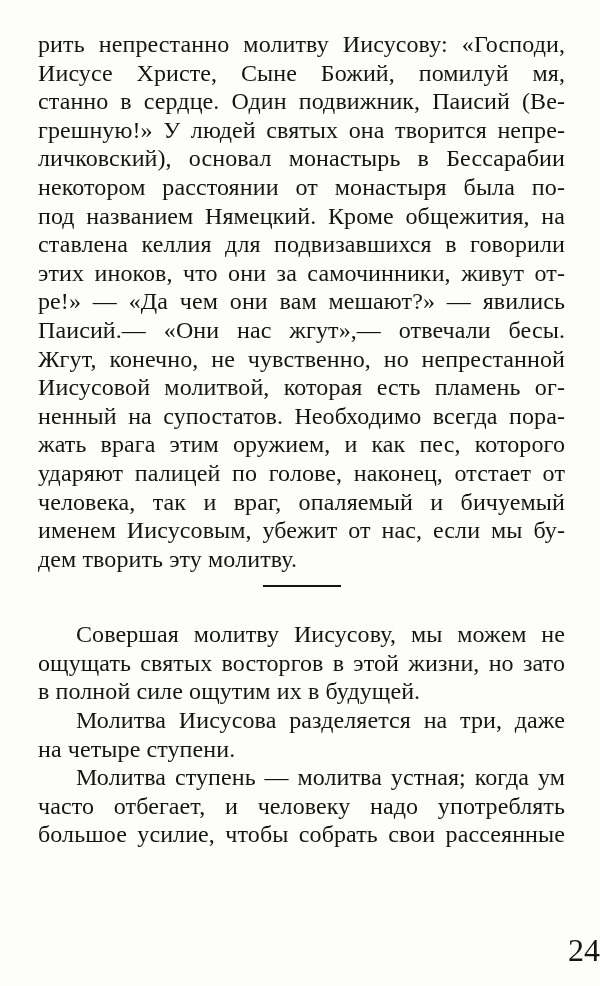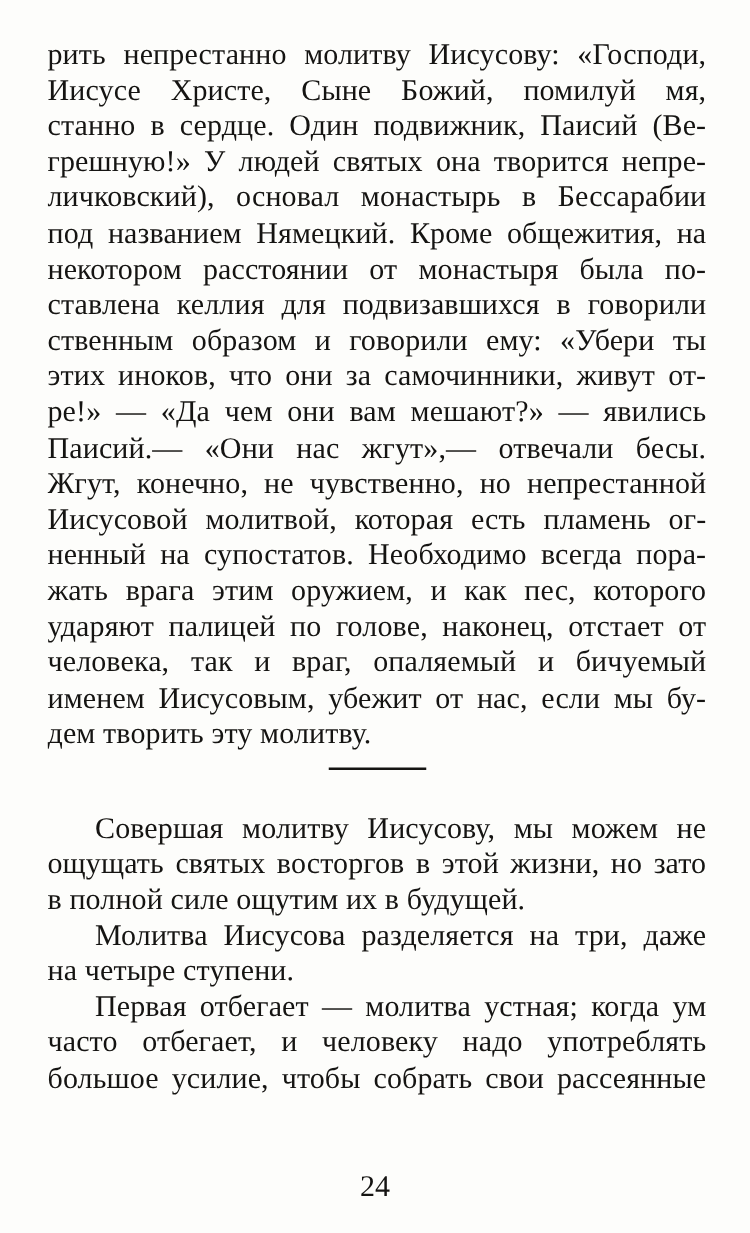--- a/index.html
+++ b/index.html
@@ -48,41 +48,40 @@
     width: 78px;
     height: 2px;
     background: var(--fg);
     margin: 12px auto 33px auto;
   }
   .page-number {
     position: absolute;
     left: 0;
     top: 936px;
     width: 100%;
-    text-align: center;
-    font-size: 24px;
+    text-align: right;
+    font-size: 32px;
     line-height: 28px;
     color: var(--fg);
   }
 </style>
 </head>
 <body>
 
 <div class="page">
   <div class="text-block">
       <div class="paragraph">
         <div class="line fill">рить непрестанно молитву Иисусову: «Господи,</div>
         <div class="line fill">Иисусе Христе, Сыне Божий, помилуй мя,</div>
         <div class="line fill">станно в сердце. Один подвижник, Паисий (Ве-</div>
         <div class="line fill">грешную!» У людей святых она творится непре-</div>
         <div class="line fill">личковский), основал монастырь в Бессарабии</div>
+        <div class="line fill">некотором расстоянии от монастыря была по-</div>
         <div class="line fill">под названием Нямецкий. Кроме общежития, на</div>
-        <div class="line fill">некотором расстоянии от монастыря была по-</div>
         <div class="line fill">ставлена келлия для подвизавшихся в говорили</div>
-        <div class="line fill">ственным образом и говорили ему: «Убери ты</div>
         <div class="line fill">этих иноков, что они за самочинники, живут от-</div>
         <div class="line fill">ре!» — «Да чем они вам мешают?» — явились</div>
         <div class="line fill">Паисий.— «Они нас жгут»,— отвечали бесы.</div>
         <div class="line fill">Жгут, конечно, не чувственно, но непрестанной</div>
         <div class="line fill">Иисусовой молитвой, которая есть пламень ог-</div>
         <div class="line fill">ненный на супостатов. Необходимо всегда пора-</div>
         <div class="line fill">жать врага этим оружием, и как пес, которого</div>
         <div class="line fill">ударяют палицей по голове, наконец, отстает от</div>
         <div class="line fill">человека, так и враг, опаляемый и бичуемый</div>
         <div class="line fill">именем Иисусовым, убежит от нас, если мы бу-</div>
@@ -92,19 +91,19 @@
       <div class="paragraph">
         <div class="line fill indent">Совершая молитву Иисусову, мы можем не</div>
         <div class="line fill">ощущать святых восторгов в этой жизни, но зато</div>
         <div class="line">в полной силе ощутим их в будущей.</div>
       </div>
       <div class="paragraph">
         <div class="line fill indent">Молитва Иисусова разделяется на три, даже</div>
         <div class="line">на четыре ступени.</div>
       </div>
       <div class="paragraph">
-        <div class="line fill indent">Первая отбегает — молитва устная; когда ум</div>
+        <div class="line fill indent">Молитва ступень — молитва устная; когда ум</div>
         <div class="line fill">часто отбегает, и человеку надо употреблять</div>
         <div class="line fill">большое усилие, чтобы собрать свои рассеянные</div>
       </div>
     </div>
   <div class="page-number">24</div>
 </div>
 
 </body></html>

